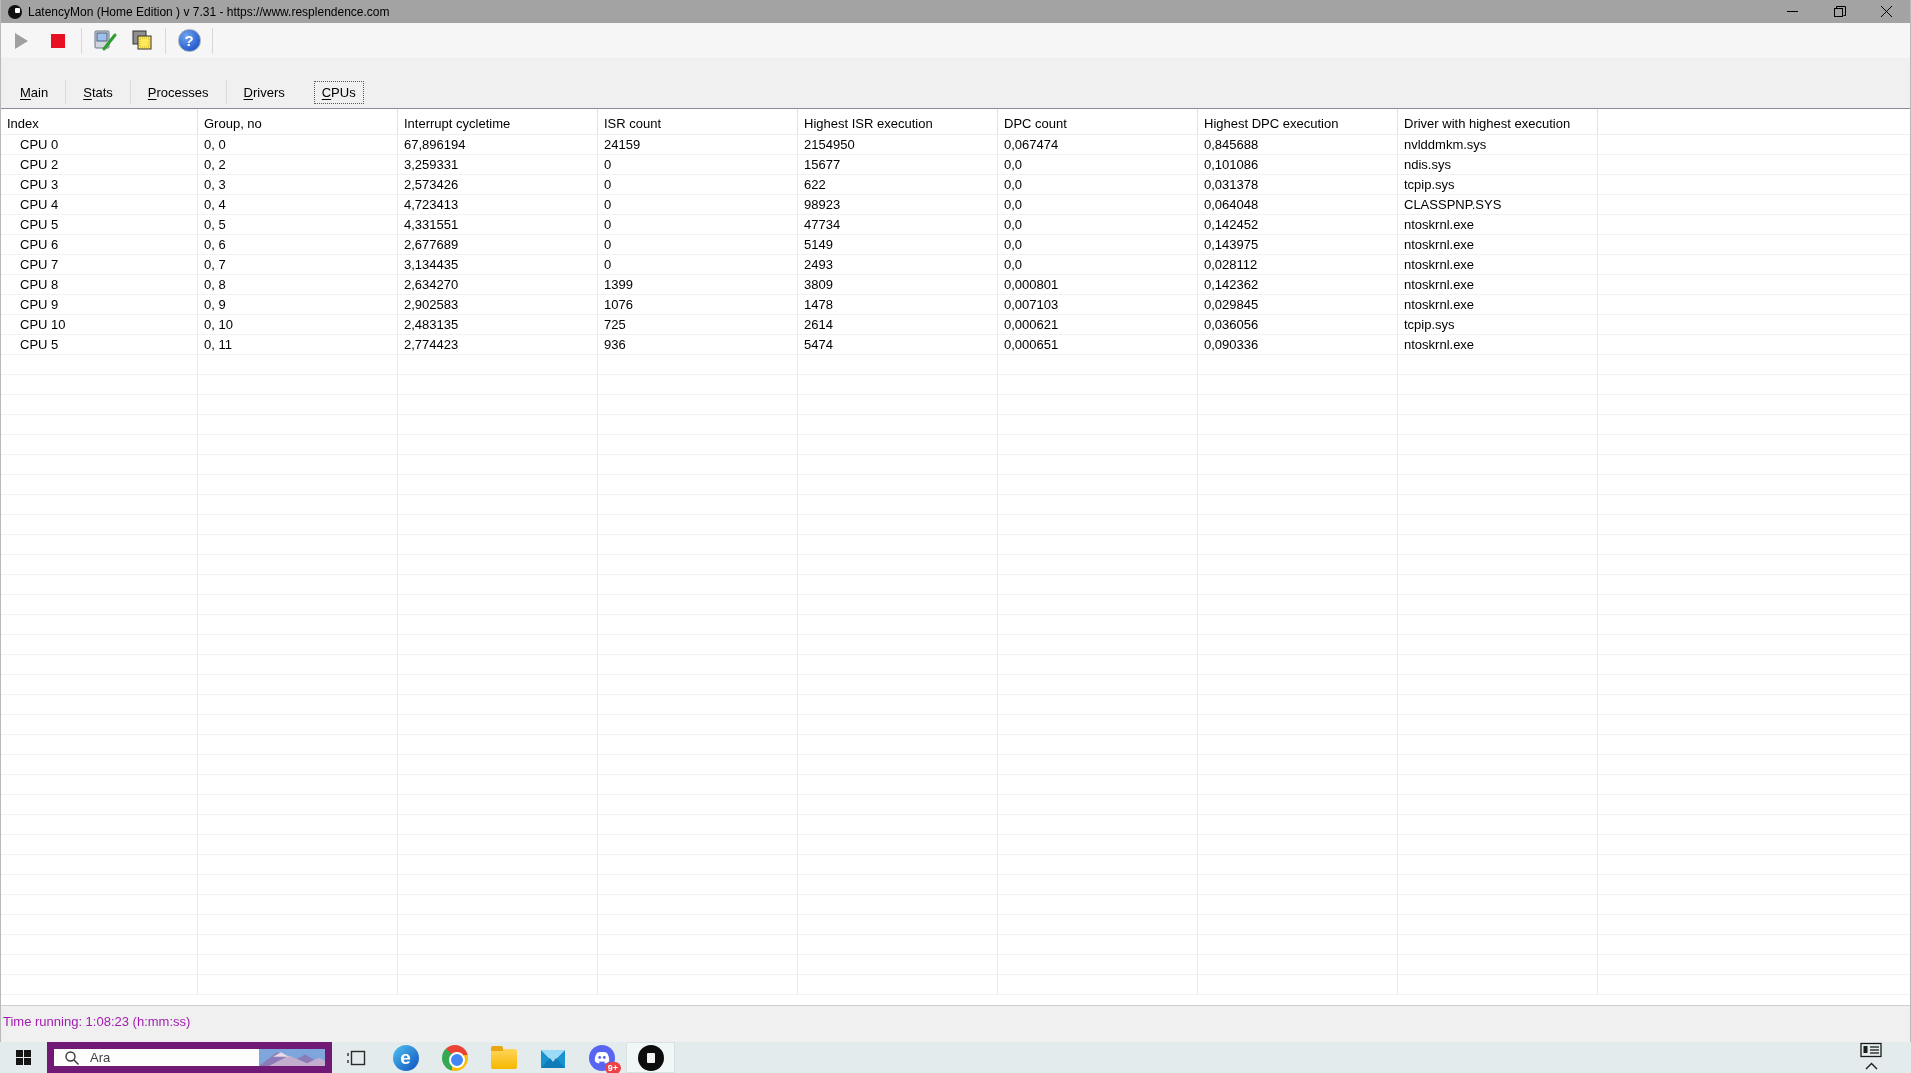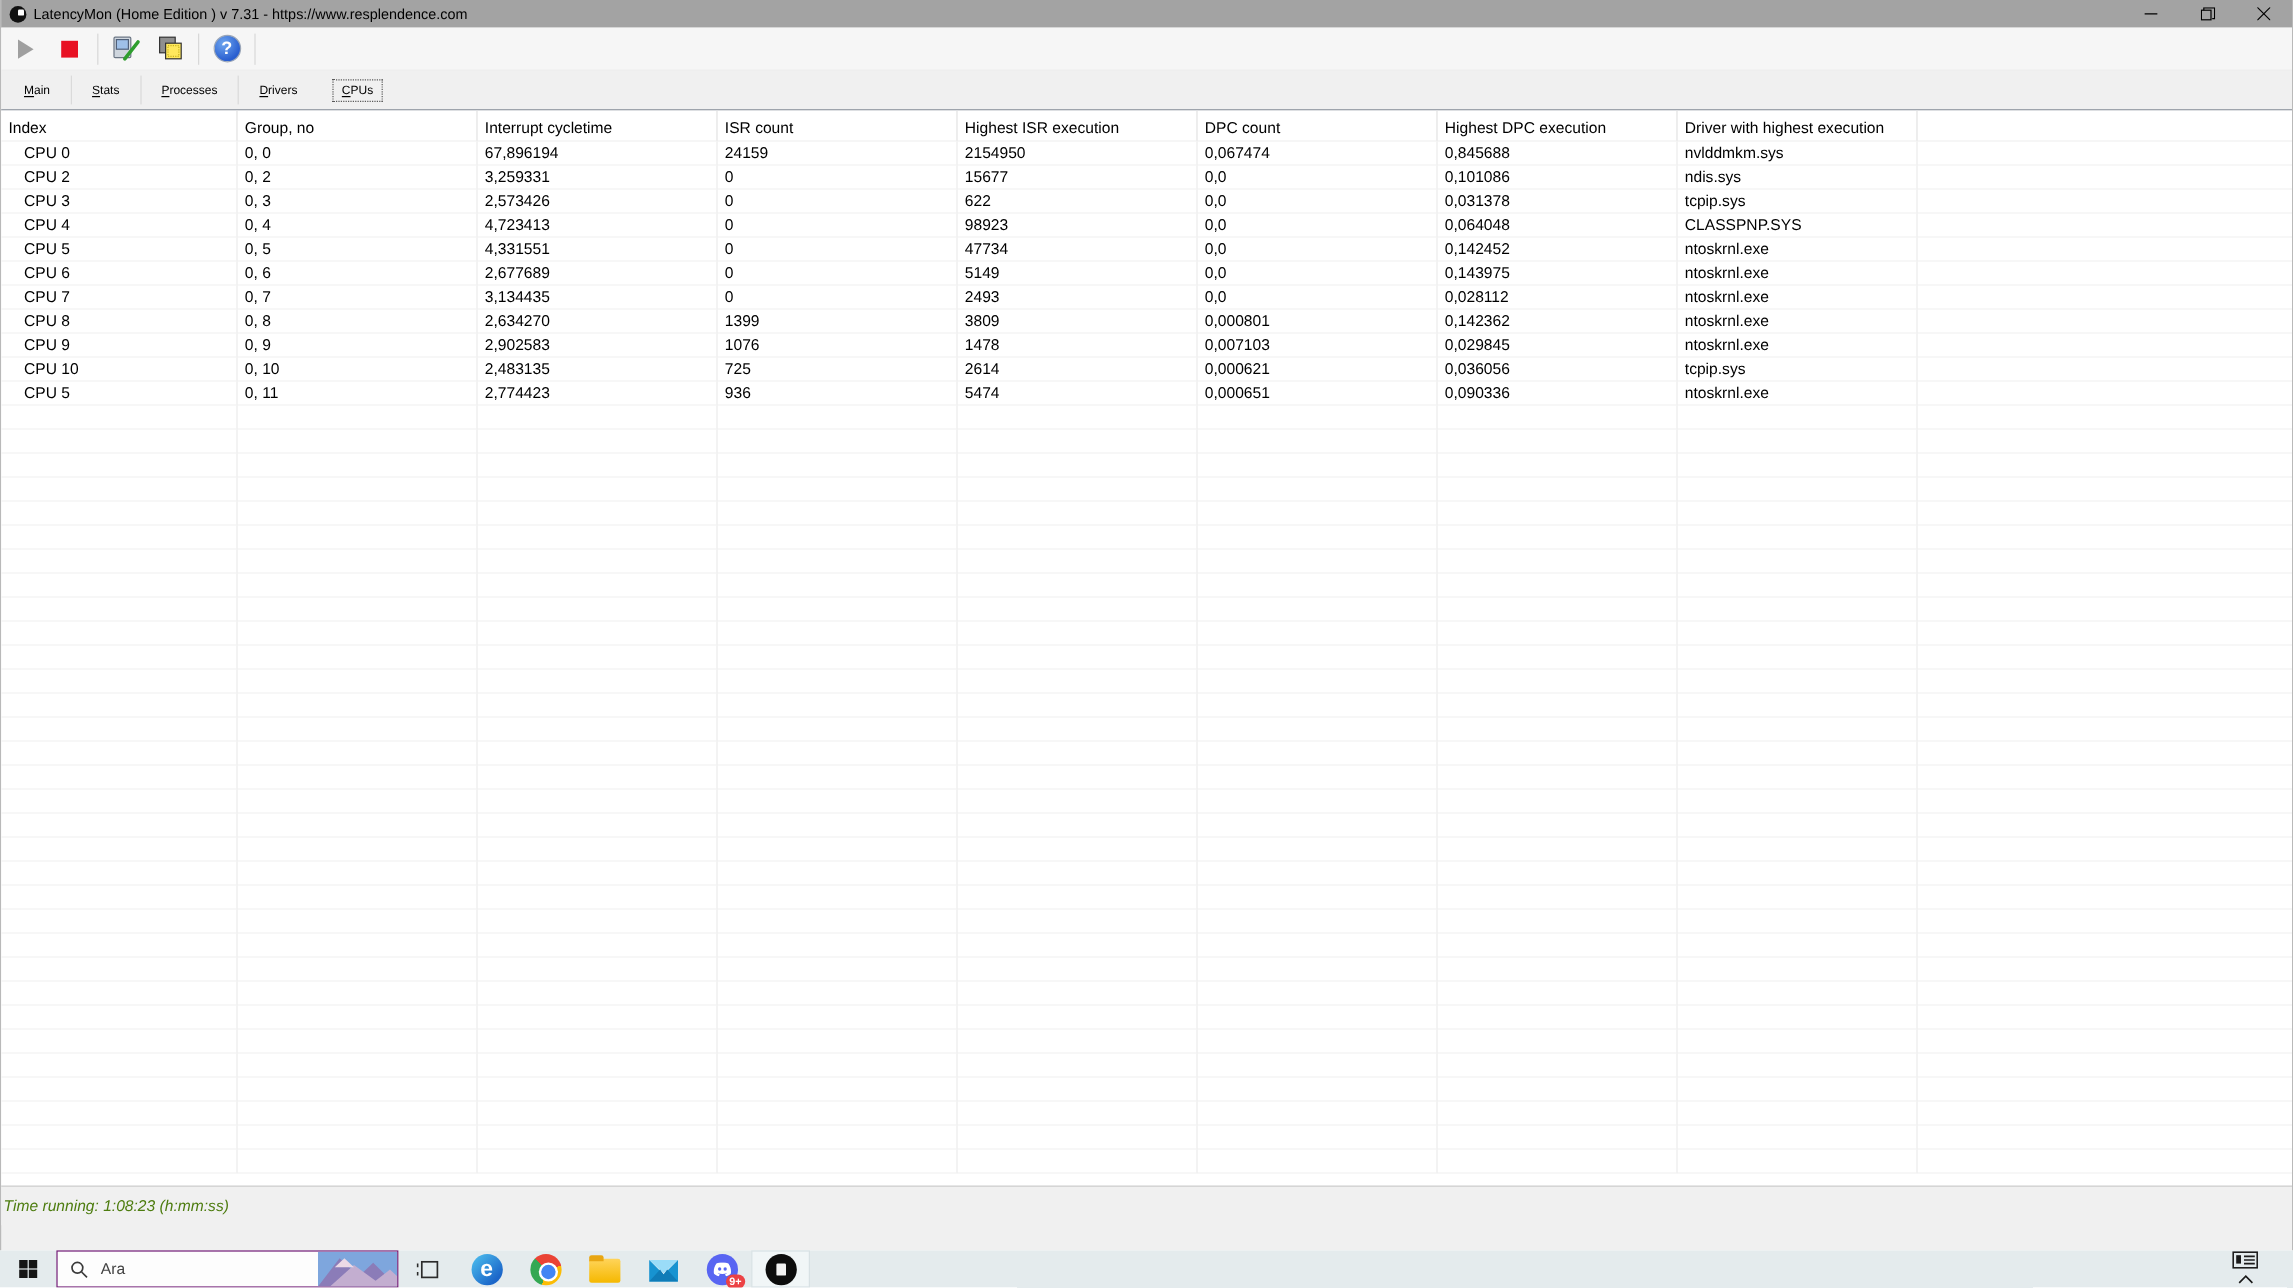--- a/index.html
+++ b/index.html
@@ -24,45 +24,45 @@
   .menu-item u { text-underline-offset:2px; }
 
   .toolbar { height:36px; background:#f6f6f6; display:flex; align-items:center; padding-left:6px; gap:9px; border-bottom:1px solid #ededed;}
   .tb-sep { width:1px; height:26px; background:#d8d8d8; }
   .tb-btn { width:28px; height:28px; display:flex; align-items:center; justify-content:center; }
   .play-tri { width:0; height:0; border-left:13px solid #9f9f9f; border-top:8px solid transparent; border-bottom:8px solid transparent; }
   .stop-sq { width:14px; height:14px; background:var(--stop-red,#e81123); }
   .help-circle { width:23px; height:23px; border-radius:50%; background:radial-gradient(circle at 35% 30%, #6ea6ef, #2a5fd0 70%); color:#fff;
                  font-size:15px; font-weight:bold; display:flex; align-items:center; justify-content:center; border:1px solid #9aa6b8;}
 
-  .tabbar { height:32px; background:#f0f0f0; display:flex; align-items:center; font-size:10px; padding-left:2px; }
+  .tabbar { height:32px; background:#f0f0f0; display:flex; align-items:center; font-size:13px; padding-left:2px;margin-top:17px; }
   .tab { padding:0 17px; color:#000; }
   .tab u { text-underline-offset:2px; }
   .tab-sep { width:1px; height:24px; background:#dadada; }
   .tab.active { border:1px dotted #595959; padding:3px 7px; margin:0 12px; background:#f0f0f0; }
 
   
   :root { --cols:197px 200px 200px 200px 200px 200px 200px 200px minmax(0,1fr); }
   .listview { height:897px; background:#fff; border-top:1px solid #878e98; overflow:hidden; }
   .lv-header { display:grid; grid-template-columns:var(--cols); height:26px; background:#fff; }
   .hcell { font-size:13px; color:#000; padding:7px 0 0 6px; border-right:1px solid #e2e2e2; border-bottom:1px solid #f0f0f0; white-space:nowrap; overflow:hidden; }
   .hcell:last-child { border-right:none; }
   .lv-row { display:grid; grid-template-columns:var(--cols); height:20px; }
   .cell { font-size:13px; color:#000; line-height:19px; padding-left:6px; border-right:1px solid #ebebeb; border-bottom:1px solid #f2f2f2; white-space:nowrap; overflow:hidden; }
   .cell.c0 { padding-left:19px; }
   .cell:last-child { border-right:none; }
 
-  .statusarea { height:33px; background:#f0f0f0; border-top:1px solid #cfcfcf; font-size:13px; color:#4d7c0f; padding:8px 4px 0 2px;font-style:italic; }
+  .statusarea { height:33px; background:#f0f0f0; border-top:1px solid #cfcfcf; font-size:13px; color:#a21caf; padding:8px 4px 0 2px; }
 
   
   .taskbar { position:absolute; left:0; bottom:0; width:1911px; height:31px; background:#e4ebed; display:flex; align-items:stretch; }
   .tb-start { width:47px; display:flex; align-items:center; justify-content:center; }
   .win-logo { display:grid; grid-template-columns:7px 7px; grid-template-rows:7px 7px; gap:1px; }
   .win-logo span { background:#151515; }
-  .search-box { width:285px; background:#fdfdfd; border:1px solid #701a75; display:flex; align-items:center; padding-left:10px; position:relative; overflow:hidden; }
+  .search-box { width:285px; background:#fdfdfd; border:7px solid #701a75; display:flex; align-items:center; padding-left:10px; position:relative; overflow:hidden; }
   .search-box .mag { flex:0 0 auto; }
   .search-text { font-size:13px; color:#424242; padding-left:10px; }
   .search-img { position:absolute; right:0; top:0; width:66px; height:100%; }
   .tb-app { width:49px; display:flex; align-items:center; justify-content:center; position:relative; }
   .tb-app.active-app { background:#f1f6f7; border:1px solid #d8e1e4; }
   .icon-circle { width:26px; height:26px; border-radius:50%; display:flex; align-items:center; justify-content:center; }
   .edge-bg { background:linear-gradient(135deg,#4fc3f0 0%,#1b66c9 80%); color:#fff; font-size:19px; font-weight:bold; }
   .chrome { width:26px; height:26px; border-radius:50%;
             background:conic-gradient(from -45deg,#ea4335 0 120deg,#fbbc05 0 240deg,#34a853 0 360deg); position:relative; }
   .chrome::after { content:""; position:absolute; left:7px; top:7px; width:12px; height:12px; border-radius:50%;

